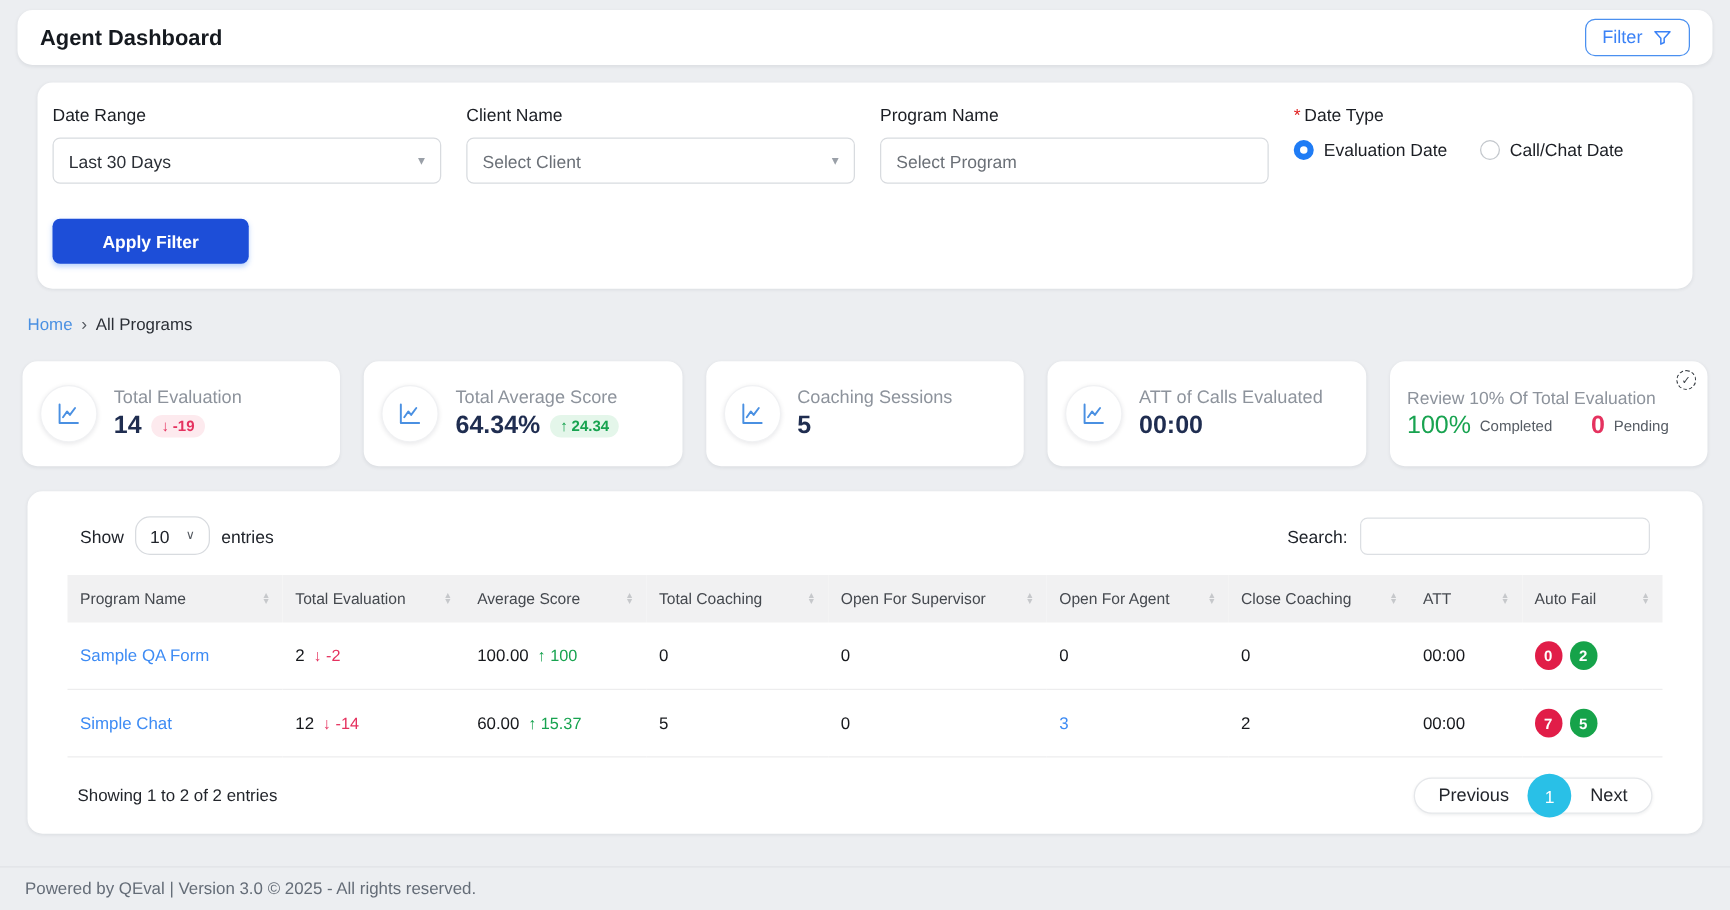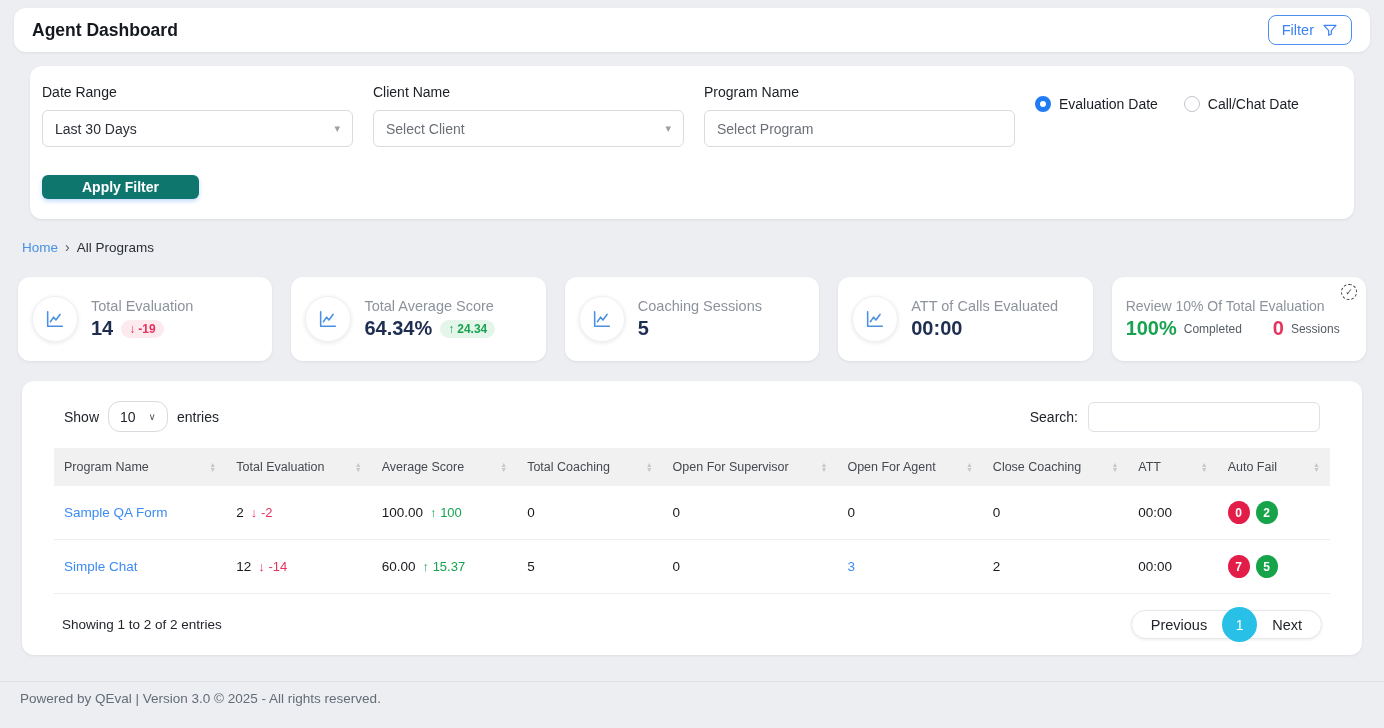--- a/index.html
+++ b/index.html
@@ -30,21 +30,21 @@
     background:#fff; display:flex; align-items:center; justify-content:space-between;
     padding:0 12px; font-size:14px; color:#2b2f36; cursor:pointer; }
   .text-input { cursor:text; }
   .placeholder { color:#6b7077; }
   .caret { color:#9aa0a8; font-size:11px; }
   .radio-group { display:flex; gap:26px; margin-top:12px; }
   .radio-opt { display:flex; align-items:flex-start; gap:8px; cursor:pointer; }
   .radio-dot { width:16px; height:16px; border-radius:50%; border:1.5px solid #c3c7cc; background:#fff; }
   .radio-dot.selected { border:5px solid #1f7cf5; }
   .radio-label { font-size:14px; color:#1b1e24; }
-  .apply-btn { margin:28px 0 0 6px; width:157px; height:24px; background:#0f766e;
+  .apply-btn { margin:28px 0 0 6px; width:157px; height:36px; background:#1d4ed8;
     color:#fff; border:none; border-radius:6px; font-size:14px; font-weight:600;
     cursor:pointer; box-shadow:0 2px 4px rgba(74,140,247,.35); font-family:inherit; }
 
   
   .breadcrumb { margin:20px 22px 0; font-size:13.5px; color:#2b2f36;
     display:flex; align-items:center; gap:7px; }
   .breadcrumb a { color:#4a90e2; text-decoration:none; cursor:pointer; }
   .crumb-sep { color:#555a61; font-size:14px; }
 
   
@@ -55,21 +55,21 @@
     border:1px solid #f0f1f3; box-shadow:0 1px 4px rgba(16,24,40,.10);
     display:flex; align-items:center; justify-content:center; flex-shrink:0; }
   .stat-label { font-size:14.5px; color:#8d939c; margin-bottom:3px; white-space:nowrap; }
   .stat-value-row { display:flex; align-items:center; gap:8px; }
   .stat-value { font-size:20px; font-weight:700; color:#1f2d50; }
   .pill { display:flex; align-items:center; gap:3px; border-radius:11px;
     padding:2px 8px; font-size:12px; font-weight:600; }
   .pill.down { background:#fdeaee; color:#e5325f; }
   .pill.up { background:#e4f6ea; color:#18a350; }
   .review-card .stat-label { font-size:14px; }
-  .review-val-green { font-size:20px; font-weight:700; color:#18a350; }
+  .review-val-green { font-size:20px; font-weight:400; color:#18a350; }
   .review-val-red { font-size:20px; font-weight:700; color:#e5325f; }
   .review-sub { font-size:12px; color:#565c64; }
   .review-icon { position:absolute; top:7px; right:9px; width:16px; height:16px;
     border:1.4px dashed #3a3f45; border-radius:50%; display:flex; align-items:center;
     justify-content:center; font-size:9px; color:#3a3f45; cursor:pointer; }
 
   
   .table-card { margin:20px 22px 0; padding:18px 32px 16px; }
   .table-controls { display:flex; align-items:center; justify-content:space-between;
     padding:2px 10px 0; }
@@ -141,20 +141,23 @@
         <span class="caret">▾</span>
       </div>
     </div>
     <div class="field">
       <div class="field-label">Program Name</div>
       <div class="text-input">
         <span class="placeholder">Select Program</span>
       </div>
     </div>
     <div class="field">
+      <div class="field-label">
+        <span class="req">*</span><span>Date Type</span>
+      </div>
       <div class="radio-group">
         <div class="radio-opt">
           <span class="radio-dot selected"></span>
           <span class="radio-label">Evaluation Date</span>
         </div>
         <div class="radio-opt">
           <span class="radio-dot"></span>
           <span class="radio-label">Call/Chat Date</span>
         </div>
       </div>
@@ -239,21 +242,21 @@
     </div>
   </div>
 
   <div class="card stat-card review-card">
     <div>
       <div class="stat-label">Review 10% Of Total Evaluation</div>
       <div class="stat-value-row" style="gap:7px;">
         <span class="review-val-green">100%</span>
         <span class="review-sub">Completed</span>
         <span class="review-val-red" style="margin-left:24px;">0</span>
-        <span class="review-sub">Sessions</span>
+        <span class="review-sub">Pending</span>
       </div>
     </div>
     <div class="review-icon">
       <span>✓</span>
     </div>
   </div>
 
 </div>
 
 <div class="card table-card">

